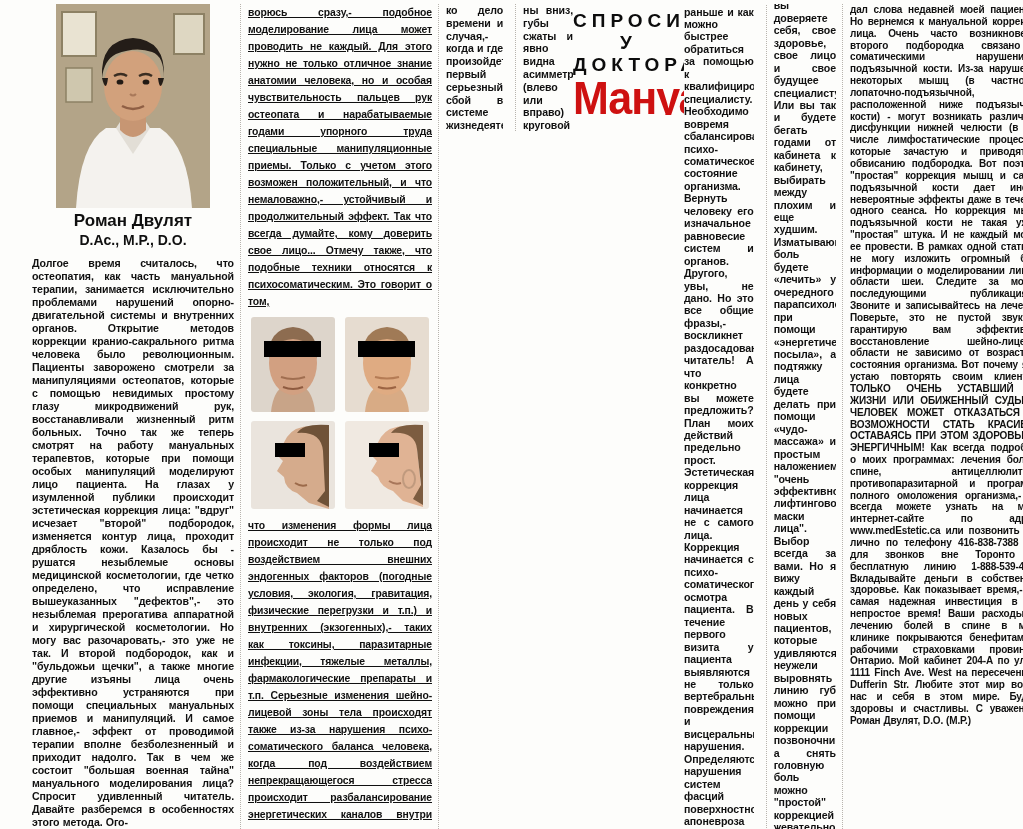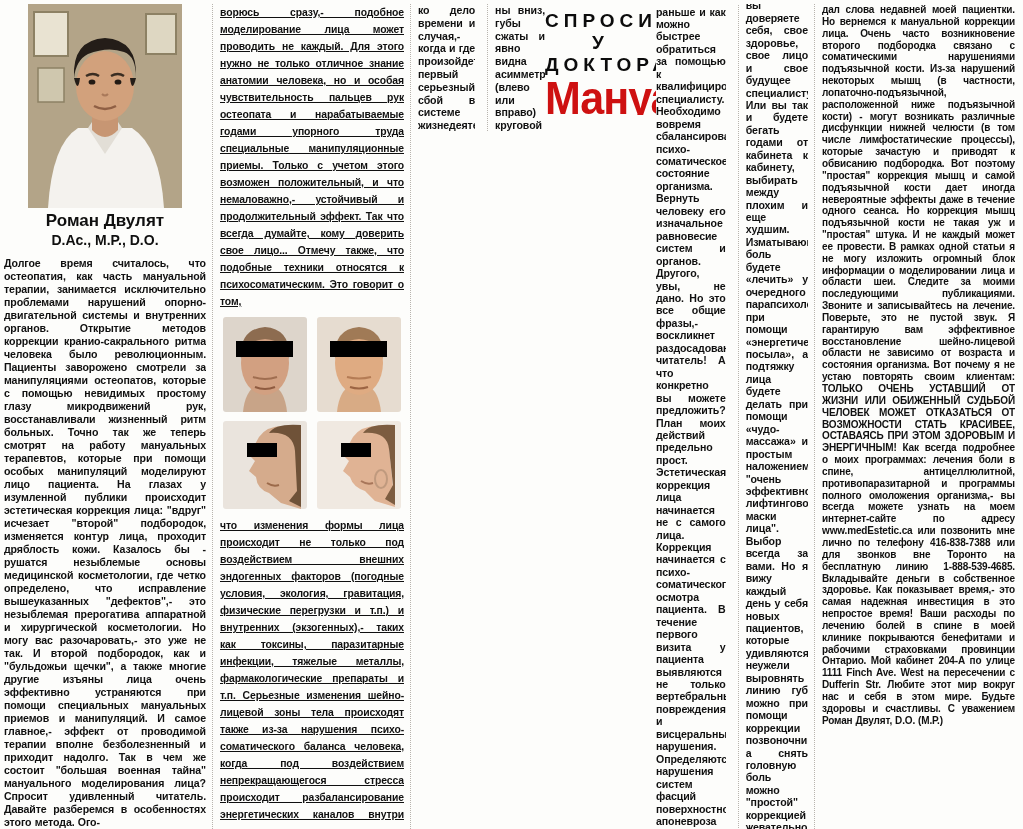--- a/index.html
+++ b/index.html
@@ -9,21 +9,21 @@
     box-sizing:border-box;padding:4px 4px 0 4px;margin:0 auto;
   }
   .cols{display:flex;height:100%;}
   .col{box-sizing:border-box;overflow:hidden;}
   .col + .col{border-left:1px dotted #b8b4ae;padding-left:7px;margin-left:6px;}
   .coltext{
     font-size:10.6px;line-height:12.8px;font-weight:700;text-align:justify;
     letter-spacing:-0.1px;word-spacing:0.4px;
   }
   
-  .c1{width:202px;flex:0 0 202px;}
+  .c1{width:202px;flex:0 0 202px;margin-left:28px;}
   .portrait-wrap{width:154px;height:204px;margin:0 auto 2px auto;overflow:hidden;}
   .author-name{font-size:17px;font-weight:700;text-align:center;margin-top:3px;}
   .author-creds{font-size:14px;font-weight:700;text-align:center;margin:1px 0 9px 0;}
   .c1 .coltext{line-height:13px;}
   
   .c2{width:192px;flex:0 0 192px;}
   .c2 .coltext{font-size:10.4px;line-height:17px;text-decoration:underline;}
   .photo-grid{
     display:grid;grid-template-columns:84px 84px;grid-template-rows:95px 88px;
     gap:9px 10px;justify-content:center;margin:7px 0 8px 0;

